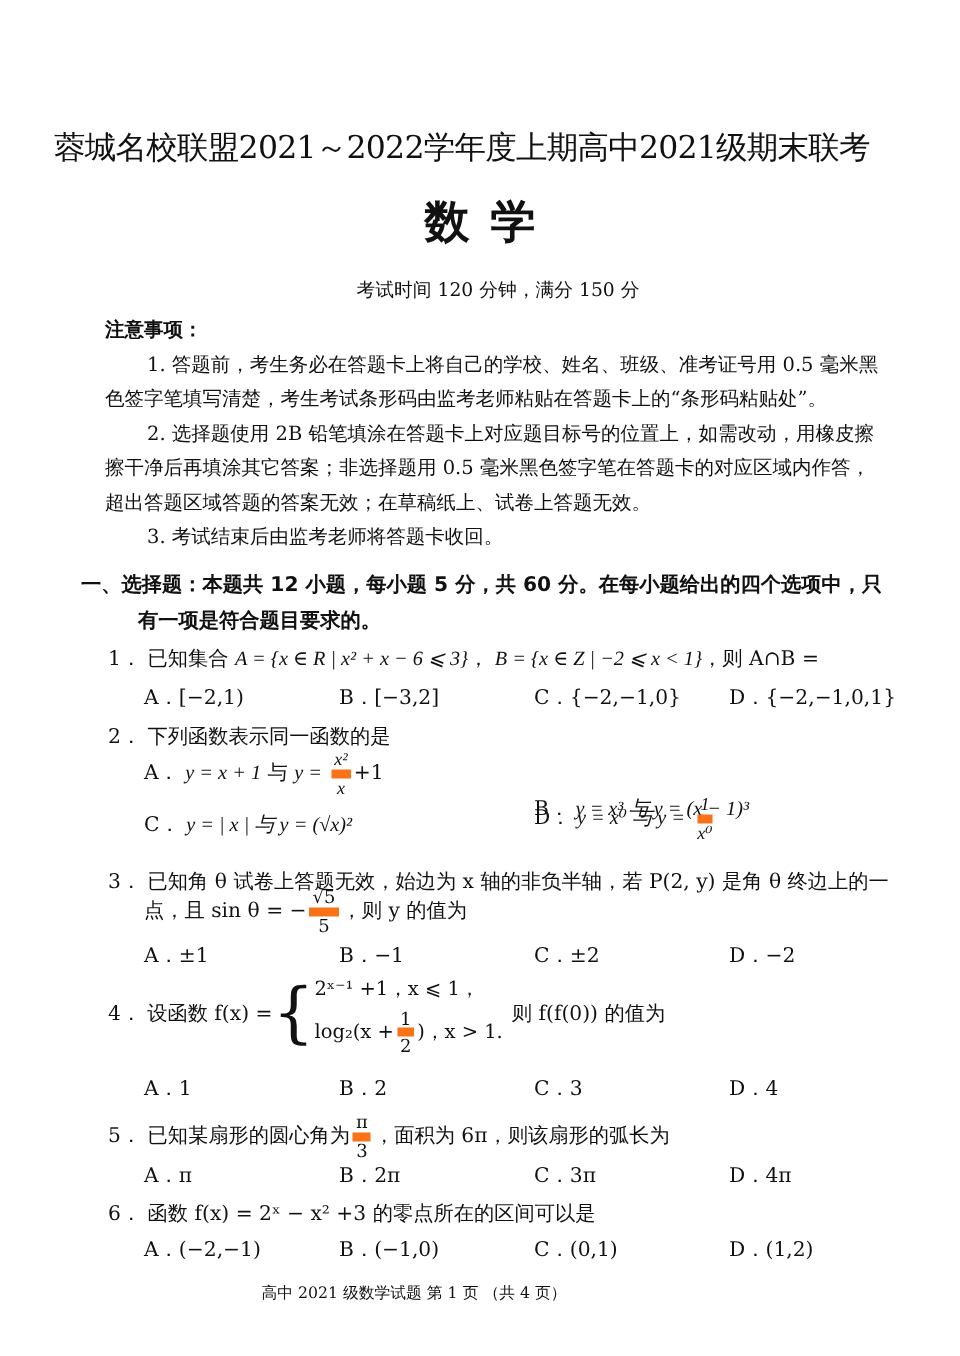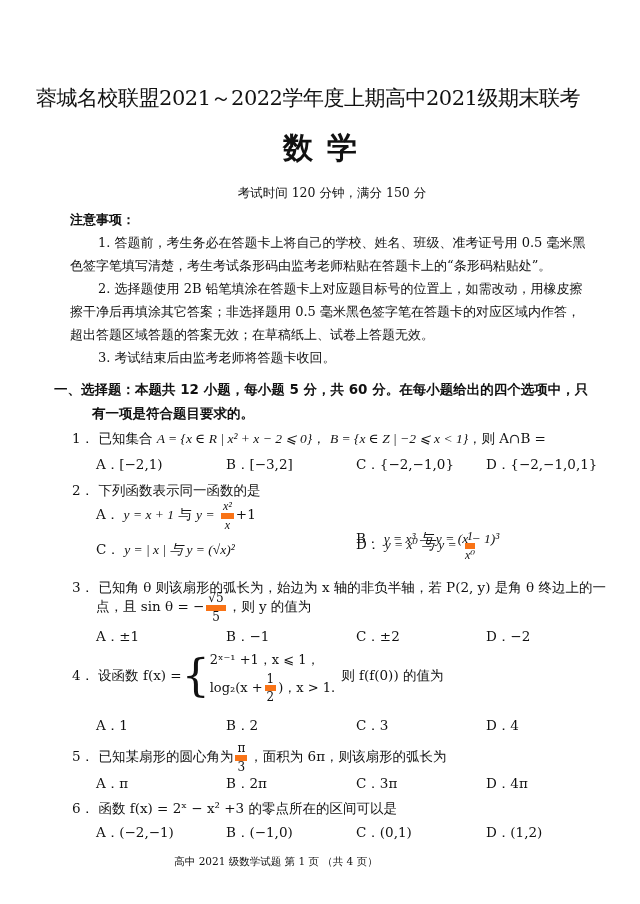--- a/index.html
+++ b/index.html
@@ -39,21 +39,21 @@
 <div class="abs p" style="top:303px;">擦干净后再填涂其它答案；非选择题用 0.5 毫米黑色签字笔在答题卡的对应区域内作答，</div>
 <div class="abs p" style="top:326px;">超出答题区域答题的答案无效；在草稿纸上、试卷上答题无效。</div>
 <div class="abs p indent" style="top:349px;">3. 考试结束后由监考老师将答题卡收回。</div>
 
 <div class="abs sec" style="top:381px; left:54px;">一、选择题：本题共 12 小题，每小题 5 分，共 60 分。在每小题给出的四个选项中，只</div>
 <div class="abs sec" style="top:405px; left:92px;">有一项是符合题目要求的。</div>
 
 <div class="abs q" style="top:430px; left:72px;">
   <span>1．</span>
   <span>已知集合</span>
-  <i class="m">A = {x ∈ R | x² + x − 2 ⩽ 0}</i><span>，</span>
+  <i class="m">A = {x ∈ R | x² + x − 6 ⩽ 3}</i><span>，</span>
   <i class="m">B = {x ∈ Z | −2 ⩽ x &lt; 1}</i><span>，则 A∩B =</span>
 </div>
 <div class="abs opt" style="top:456px; left:96px;">A．[−2,1)</div>
 <div class="abs opt" style="top:456px; left:226px;">B．[−3,2]</div>
 <div class="abs opt" style="top:456px; left:356px;">C．{−2,−1,0}</div>
 <div class="abs opt" style="top:456px; left:486px;">D．{−2,−1,0,1}</div>
 
 <div class="abs q" style="top:482px; left:72px;">
   <span>2．</span>
   <span>下列函数表示同一函数的是</span>
@@ -80,21 +80,21 @@
   <span>D．</span>
   <i class="m">y = x⁰ 与 y =</i>
   <span class="frac">
       <i class="m num">1</i>
       <i class="m den">x⁰</i>
     </span>
 </div>
 
 <div class="abs q" style="top:579px; left:72px;">
   <span>3．</span>
-  <span>已知角 θ 则该扇形的弧长为，始边为 x 轴的非负半轴，若 P(2, y) 是角 θ 终边上的一</span>
+  <span>已知角 θ 试卷上答题无效，始边为 x 轴的非负半轴，若 P(2, y) 是角 θ 终边上的一</span>
 </div>
 <div class="abs q" style="top:592px; left:96px;">
   <span>点，且 sin θ = −</span><span class="frac">
       <span class="num">√5</span>
       <span class="den">5</span>
     </span><span>，则 y 的值为</span>
 </div>
 <div class="abs opt" style="top:628px; left:96px;">A．±1</div>
 <div class="abs opt" style="top:628px; left:226px;">B．−1</div>
 <div class="abs opt" style="top:628px; left:356px;">C．±2</div>

